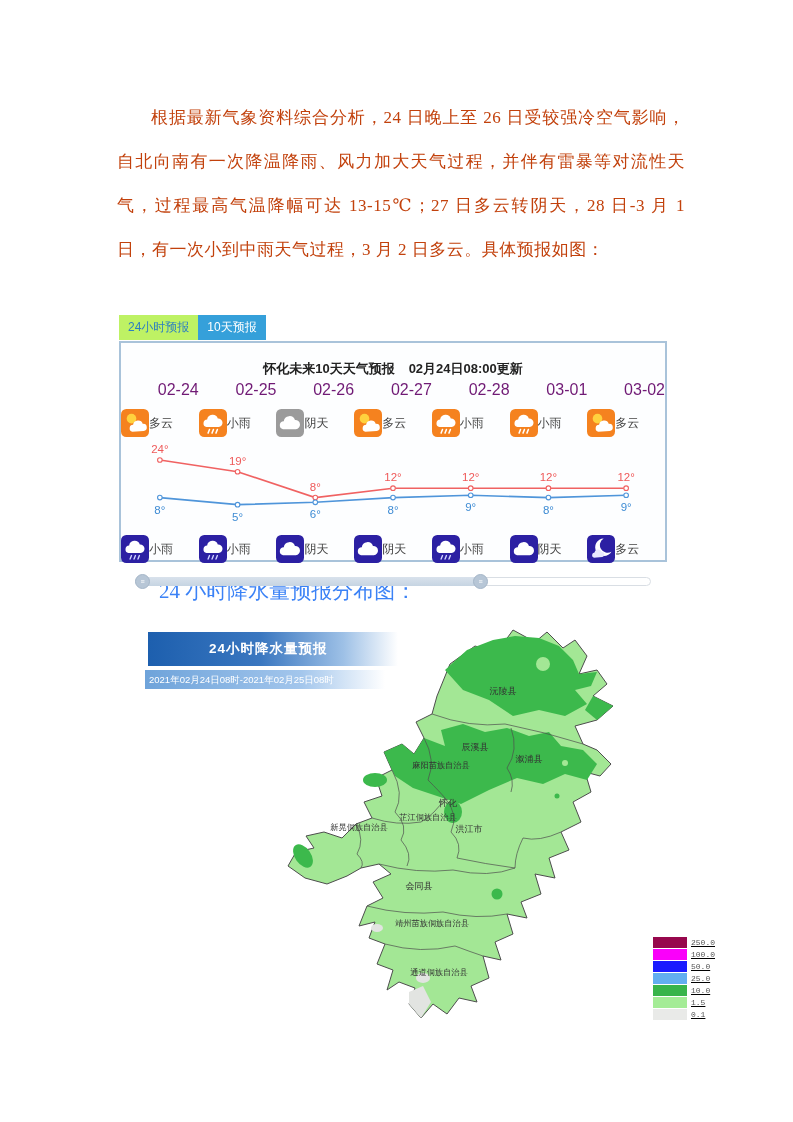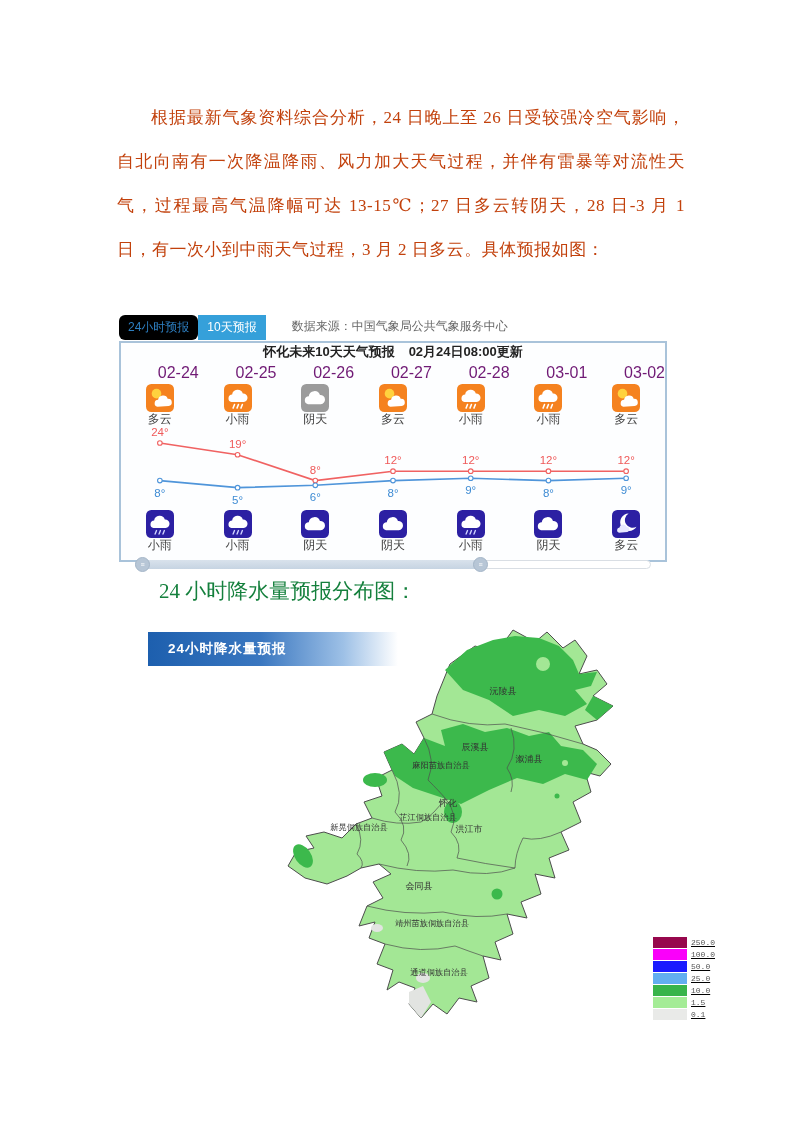--- a/index.html
+++ b/index.html
@@ -9,60 +9,60 @@
   
   .doc-par {
     position:absolute; left:117px; top:96px; width:568px;
     font-family:"Liberation Serif","DejaVu Serif",serif;
     font-size:17px; line-height:44px; color:#c2410c;
     text-align:justify; text-indent:2em; letter-spacing:0.5px;
   }
   .doc-heading {
     position:absolute; left:117px; top:574px; width:568px;
     font-family:"Liberation Serif","DejaVu Serif",serif;
-    font-size:21px; line-height:34px; color:#15803d; text-indent:2em;
+    font-size:21px; line-height:34px; color:#3b82f6; text-indent:2em;
   }
 
   
   .fw-tabs { position:absolute; left:119px; top:315px; display:flex; align-items:flex-start; }
   .fw-tab { font-size:12px; padding:4px 9px; cursor:pointer; }
-  .fw-tab.inactive { background:#000000; color:#2d7fc1;border-radius:6px; }
+  .fw-tab.inactive { background:#bef264; color:#2d7fc1; }
   .fw-tab.active { background:#35a0da; color:#fff; }
   .fw-source { font-size:12px; color:#666; margin-left:26px; line-height:22px; }
 
   .fw-box {
     position:absolute; left:119px; top:341px; width:548px; height:221px;
-    border:2px solid #a9c3da; background:#fdfeff; padding-top:0;
+    border:2px solid #a9c3da; background:#fdfeff; padding-top:17px;
   }
   .fw-title { text-align:center; font-size:13px; font-weight:bold; color:#222; height:17px; }
   .fw-title .upd { margin-left:14px; }
   .fw-grid { display:grid; grid-template-columns:repeat(7,1fr); margin-top:4px; }
   .fw-date { text-align:right; font-size:16px; color:#701a75; height:16px; }
-  .fw-cell { display:flex; flex-direction:column; align-items:center; height:44px; }
+  .fw-cell { display:flex; flex-direction:row; align-items:center; height:44px; }
   .wicon { width:28px; height:28px; display:block; }
   .fw-cond { font-size:12px; color:#444; line-height:14px; }
   #temp-chart { display:block; width:544px; height:78px; }
 
   .fw-slider { position:relative; margin:3px 14px 0 14px; height:16px; }
   .sl-track { position:absolute; left:0; right:0; top:3px; height:9px; border:1px solid #d9dee4; border-radius:5px; background:#fff; }
   .sl-fill { position:absolute; left:1px; top:3px; height:9px; width:67%; border-radius:5px;
              background:linear-gradient(to bottom,#d9e2ec,#c6d4e2); }
   .sl-handle { position:absolute; top:0; width:15px; height:15px; border-radius:50%;
                background:#b7c6d6; border:1px solid #a5b6c8; color:#fff; font-size:7px;
                line-height:13px; text-align:center; cursor:pointer; }
   .sl-handle.left { left:0; } .sl-handle.right { left:65.5%; }
 
   
   .map-wrap { position:absolute; left:145px; top:626px; width:600px; height:404px; background:#fff; }
   .map-svg { position:absolute; left:0; top:0; }
   .map-banner {
     position:absolute; left:3px; top:6px; width:250px; height:34px;
     background:linear-gradient(to right,#1d5fae 0%,#3a77c0 45%,#9dc0e6 78%,rgba(255,255,255,0) 100%);
     color:#fff; font-size:13.5px; font-weight:bold; line-height:34px; text-align:left;
-    padding-left:20px; letter-spacing:1px;
+    padding-left:61px; letter-spacing:1px;
   }
   .map-period {
     position:absolute; left:0px; top:44px; width:240px; height:19px;
     background:linear-gradient(to right,#6ea3da 0%,#a3c6ec 65%,rgba(255,255,255,0) 100%);
     color:#fff; font-size:9.5px; line-height:19px; padding-left:4px;
   }
   .map-legend { position:absolute; left:508px; top:310px;text-decoration:underline; }
   .lg-row { display:flex; align-items:center; height:12px; }
   .lg-swatch { width:34px; height:11px; display:inline-block; }
   .lg-label { font-size:8px; color:#555; margin-left:4px; font-family:"Liberation Mono","DejaVu Sans Mono",monospace; }
@@ -72,21 +72,20 @@
 </style>
 </head>
 <body>
 
 <p class="doc-par">根据最新气象资料综合分析，24 日晚上至 26 日受较强冷空气影响，自北向南有一次降温降雨、风力加大天气过程，并伴有雷暴等对流性天气，过程最高气温降幅可达 13-15℃；27 日多云转阴天，28 日-3 月 1 日，有一次小到中雨天气过程，3 月 2 日多云。具体预报如图：</p>
 <p class="doc-heading">24 小时降水量预报分布图：</p>
 
 <div class="fw-tabs">
   <span class="fw-tab inactive">24小时预报</span>
   <span class="fw-tab active">10天预报</span>
-  <span class="fw-source">数据来源：中国气象局公共气象服务中心</span>
 </div>
 
 <div class="fw-box">
   <div class="fw-title">
     <span>怀化未来10天天气预报</span><span class="upd">02月24日08:00更新</span>
   </div>
 
   <div class="fw-grid">
     <div class="fw-date">02-24</div>
     <div class="fw-date">02-25</div>
@@ -285,20 +284,21 @@
       <text class="map-label s8" x="283" y="194">芷江侗族自治县</text>
       <text class="map-label s8" x="214" y="204">新晃侗族自治县</text>
       <text class="map-label s9" x="324" y="206">洪江市</text>
       <text class="map-label s9" x="274" y="263">会同县</text>
       <text class="map-label s8" x="287" y="300">靖州苗族侗族自治县</text>
       <text class="map-label s8" x="294" y="349">通道侗族自治县</text>
     </g>
   </svg>
 
   <div class="map-banner">24小时降水量预报</div>
+  <div class="map-period">2021年02月24日08时-2021年02月25日08时</div>
   <div class="map-legend">
       <div class="lg-row">
         <span class="lg-swatch" style="background: rgb(151, 7, 77);"></span>
         <span class="lg-label">250.0</span>
       </div>
       <div class="lg-row">
         <span class="lg-swatch" style="background: rgb(250, 0, 250);"></span>
         <span class="lg-label">100.0</span>
       </div>
       <div class="lg-row">

